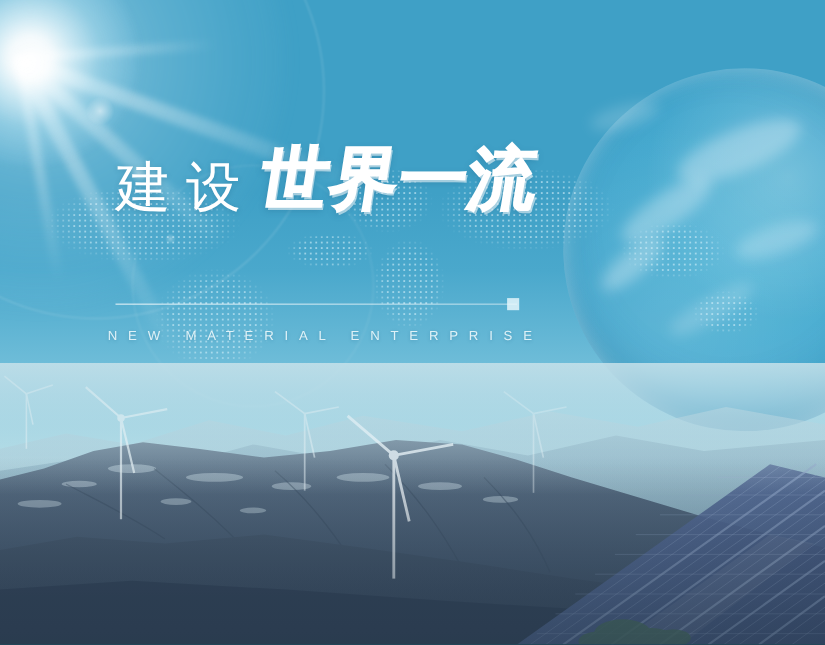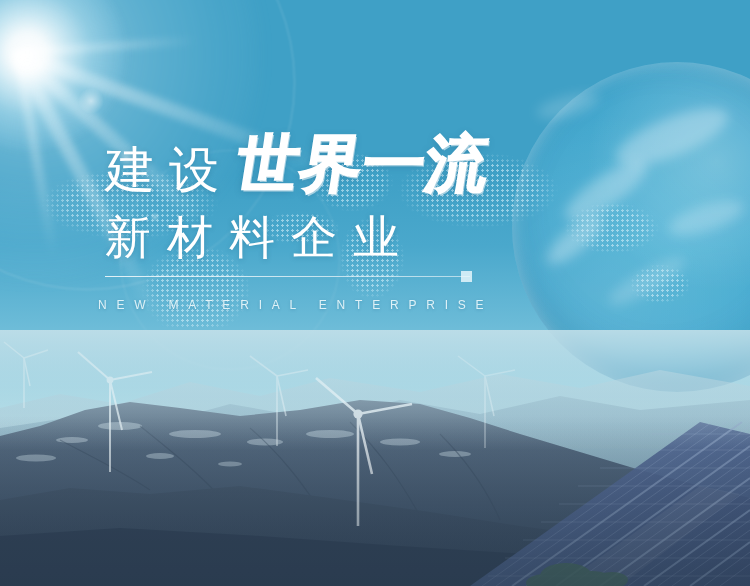--- a/index.html
+++ b/index.html
@@ -376,21 +376,20 @@
     <div class="vignette-bottom"></div>
   </div>
 
   <div class="textblock">
 
     <div class="headline-row">
       <span class="h-light">建设</span>
       <span class="h-bold">世界一流</span>
     </div>
 
-    <div class="headline2">新材料企业</div>
 
     <div class="divider"></div>
     <div class="divider-cap"></div>
 
     <div class="tagline">NEW MATERIAL ENTERPRISE</div>
   </div>
 
 </div>
 
 </body></html>

